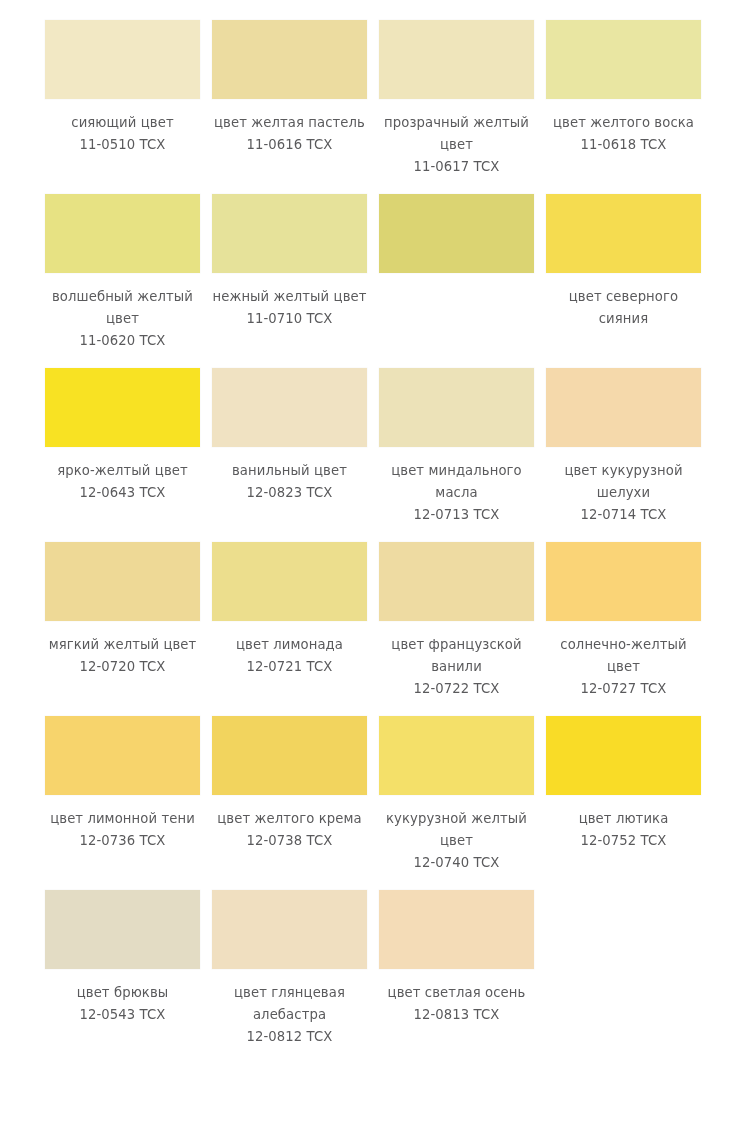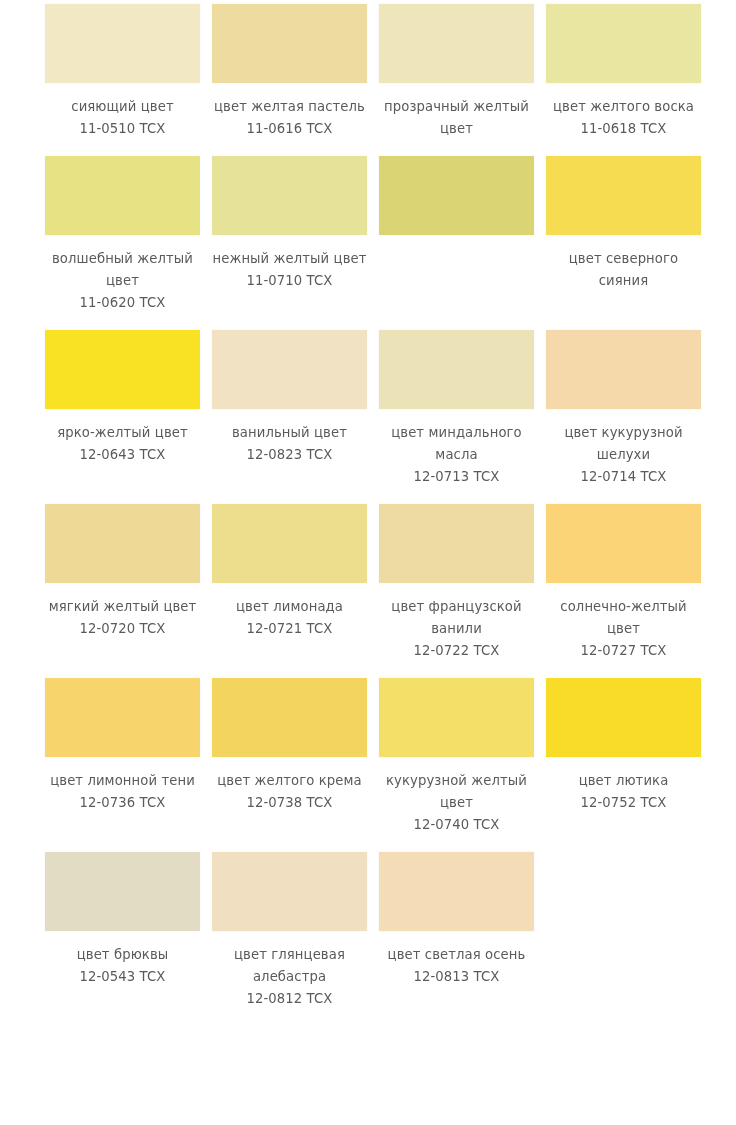--- a/index.html
+++ b/index.html
@@ -12,21 +12,21 @@
     width: 736px;
     height: 1125px;
     font-family: "DejaVu Sans", "Liberation Sans", sans-serif;
     color: #58585a;
     overflow: hidden;
   }
   #palette-page {
     width: 736px;
     height: 1125px;
     box-sizing: border-box;
-    padding: 4px 39px 0 45px;
+    padding: 20px 39px 0 45px;
     background: #ffffff;
   }
   .swatch-grid {
     display: grid;
     grid-template-columns: repeat(4, 155px);
     column-gap: 12px;
     row-gap: 0;
     align-content: start;
   }
   .swatch-cell {
@@ -75,20 +75,21 @@
         <div class="swatch-chip" style="background-color: rgb(236, 220, 160);"></div>
         <div class="swatch-caption">
           <span class="swatch-name">цвет желтая пастель</span>
           <span class="swatch-code">11-0616 TCX</span>
         </div>
       </div>
       <div class="swatch-cell">
         <div class="swatch-chip" style="background-color: rgb(239, 229, 187);"></div>
         <div class="swatch-caption">
           <span class="swatch-name">прозрачный желтый цвет</span>
+          <span class="swatch-code">11-0617 TCX</span>
         </div>
       </div>
       <div class="swatch-cell">
         <div class="swatch-chip" style="background-color: rgb(233, 230, 162);"></div>
         <div class="swatch-caption">
           <span class="swatch-name">цвет желтого воска</span>
           <span class="swatch-code">11-0618 TCX</span>
         </div>
       </div>
       <div class="swatch-cell">

